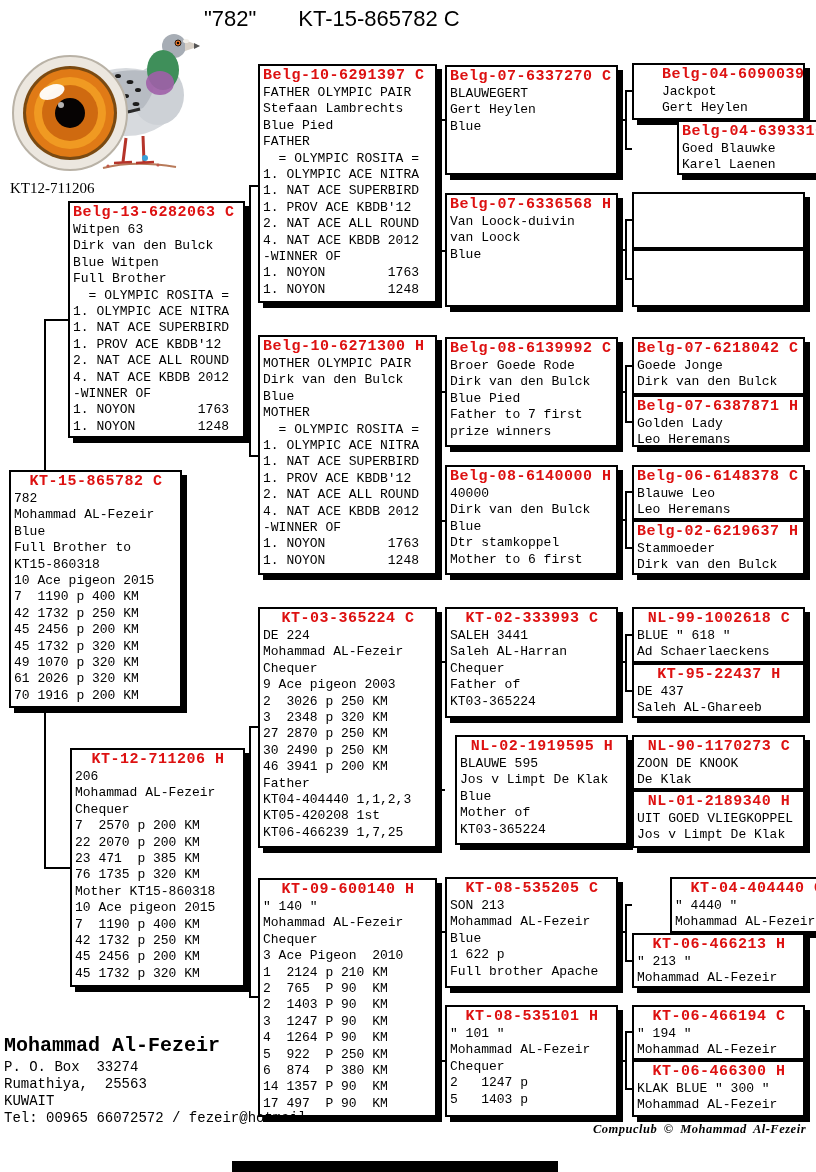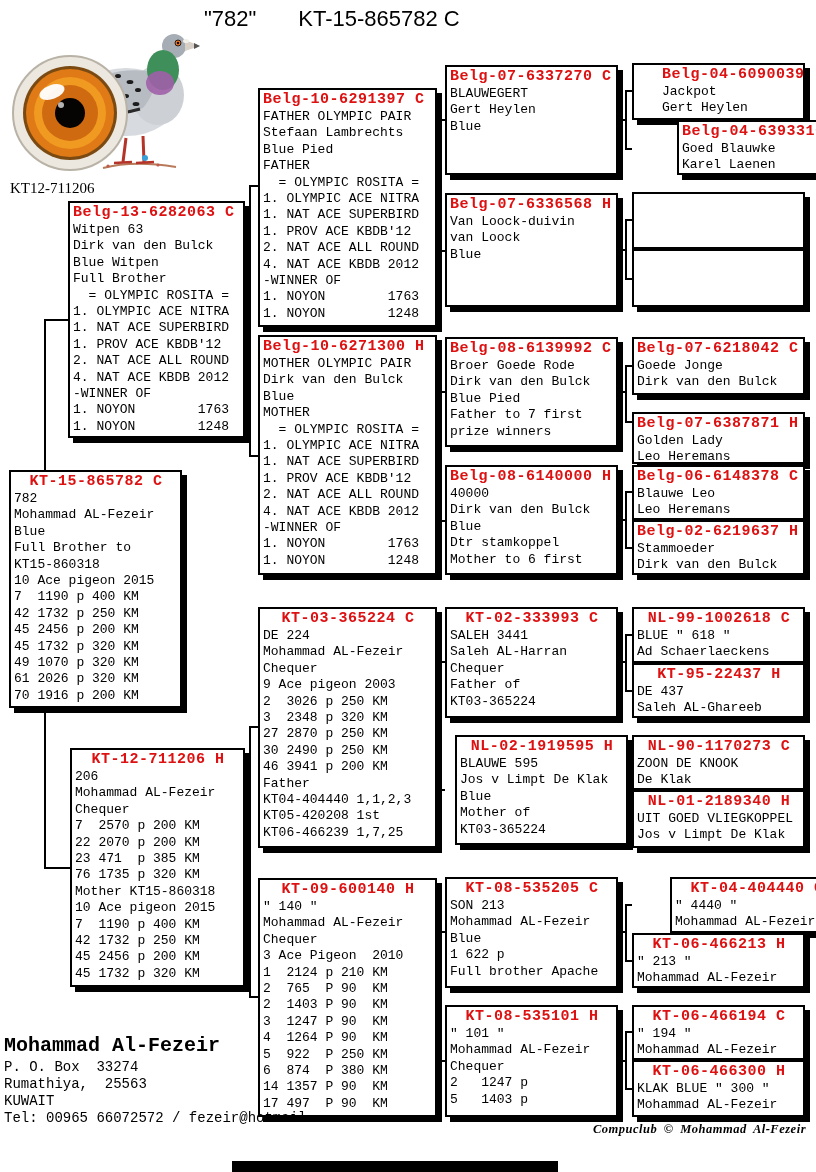--- a/index.html
+++ b/index.html
@@ -192,21 +192,21 @@
         <div class="ln">22 2070 p 200 KM</div>
         <div class="ln">23 471  p 385 KM</div>
         <div class="ln">76 1735 p 320 KM</div>
         <div class="ln">Mother KT15-860318</div>
         <div class="ln">10 Ace pigeon 2015</div>
         <div class="ln">7  1190 p 400 KM</div>
         <div class="ln">42 1732 p 250 KM</div>
         <div class="ln">45 2456 p 200 KM</div>
         <div class="ln">45 1732 p 320 KM</div>
       </div>
-      <div class="box" style="left: 258px; top: 64px; width: 179px; height: 239px; margin-top: 24px;">
+      <div class="box" style="left: 258px; top: 64px; width: 179px; height: 239px;">
         <div class="hdr">Belg-10-6291397 C</div>
         <div class="ln">FATHER OLYMPIC PAIR</div>
         <div class="ln">Stefaan Lambrechts</div>
         <div class="ln">Blue Pied</div>
         <div class="ln">FATHER</div>
         <div class="ln">  = OLYMPIC ROSITA =</div>
         <div class="ln">1. OLYMPIC ACE NITRA</div>
         <div class="ln">1. NAT ACE SUPERBIRD</div>
         <div class="ln">1. PROV ACE KBDB'12</div>
         <div class="ln">2. NAT ACE ALL ROUND</div>
@@ -333,21 +333,21 @@
         <div class="ln">Goed Blauwke</div>
         <div class="ln">Karel Laenen</div>
       </div>
       <div class="box" style="left: 632px; top: 192px; width: 173px; height: 57px;"></div>
       <div class="box" style="left: 632px; top: 249px; width: 173px; height: 58px;"></div>
       <div class="box" style="left: 632px; top: 337px; width: 173px; height: 58px;">
         <div class="hdr">Belg-07-6218042 C</div>
         <div class="ln">Goede Jonge</div>
         <div class="ln">Dirk van den Bulck</div>
       </div>
-      <div class="box" style="left: 632px; top: 412px; width: 173px; height: 52px;">
+      <div class="box" style="left: 632px; top: 395px; width: 173px; height: 52px;">
         <div class="hdr">Belg-07-6387871 H</div>
         <div class="ln">Golden Lady</div>
         <div class="ln">Leo Heremans</div>
       </div>
       <div class="box" style="left: 632px; top: 465px; width: 173px; height: 55px;">
         <div class="hdr">Belg-06-6148378 C</div>
         <div class="ln">Blauwe Leo</div>
         <div class="ln">Leo Heremans</div>
       </div>
       <div class="box" style="left: 632px; top: 520px; width: 173px; height: 55px;">

